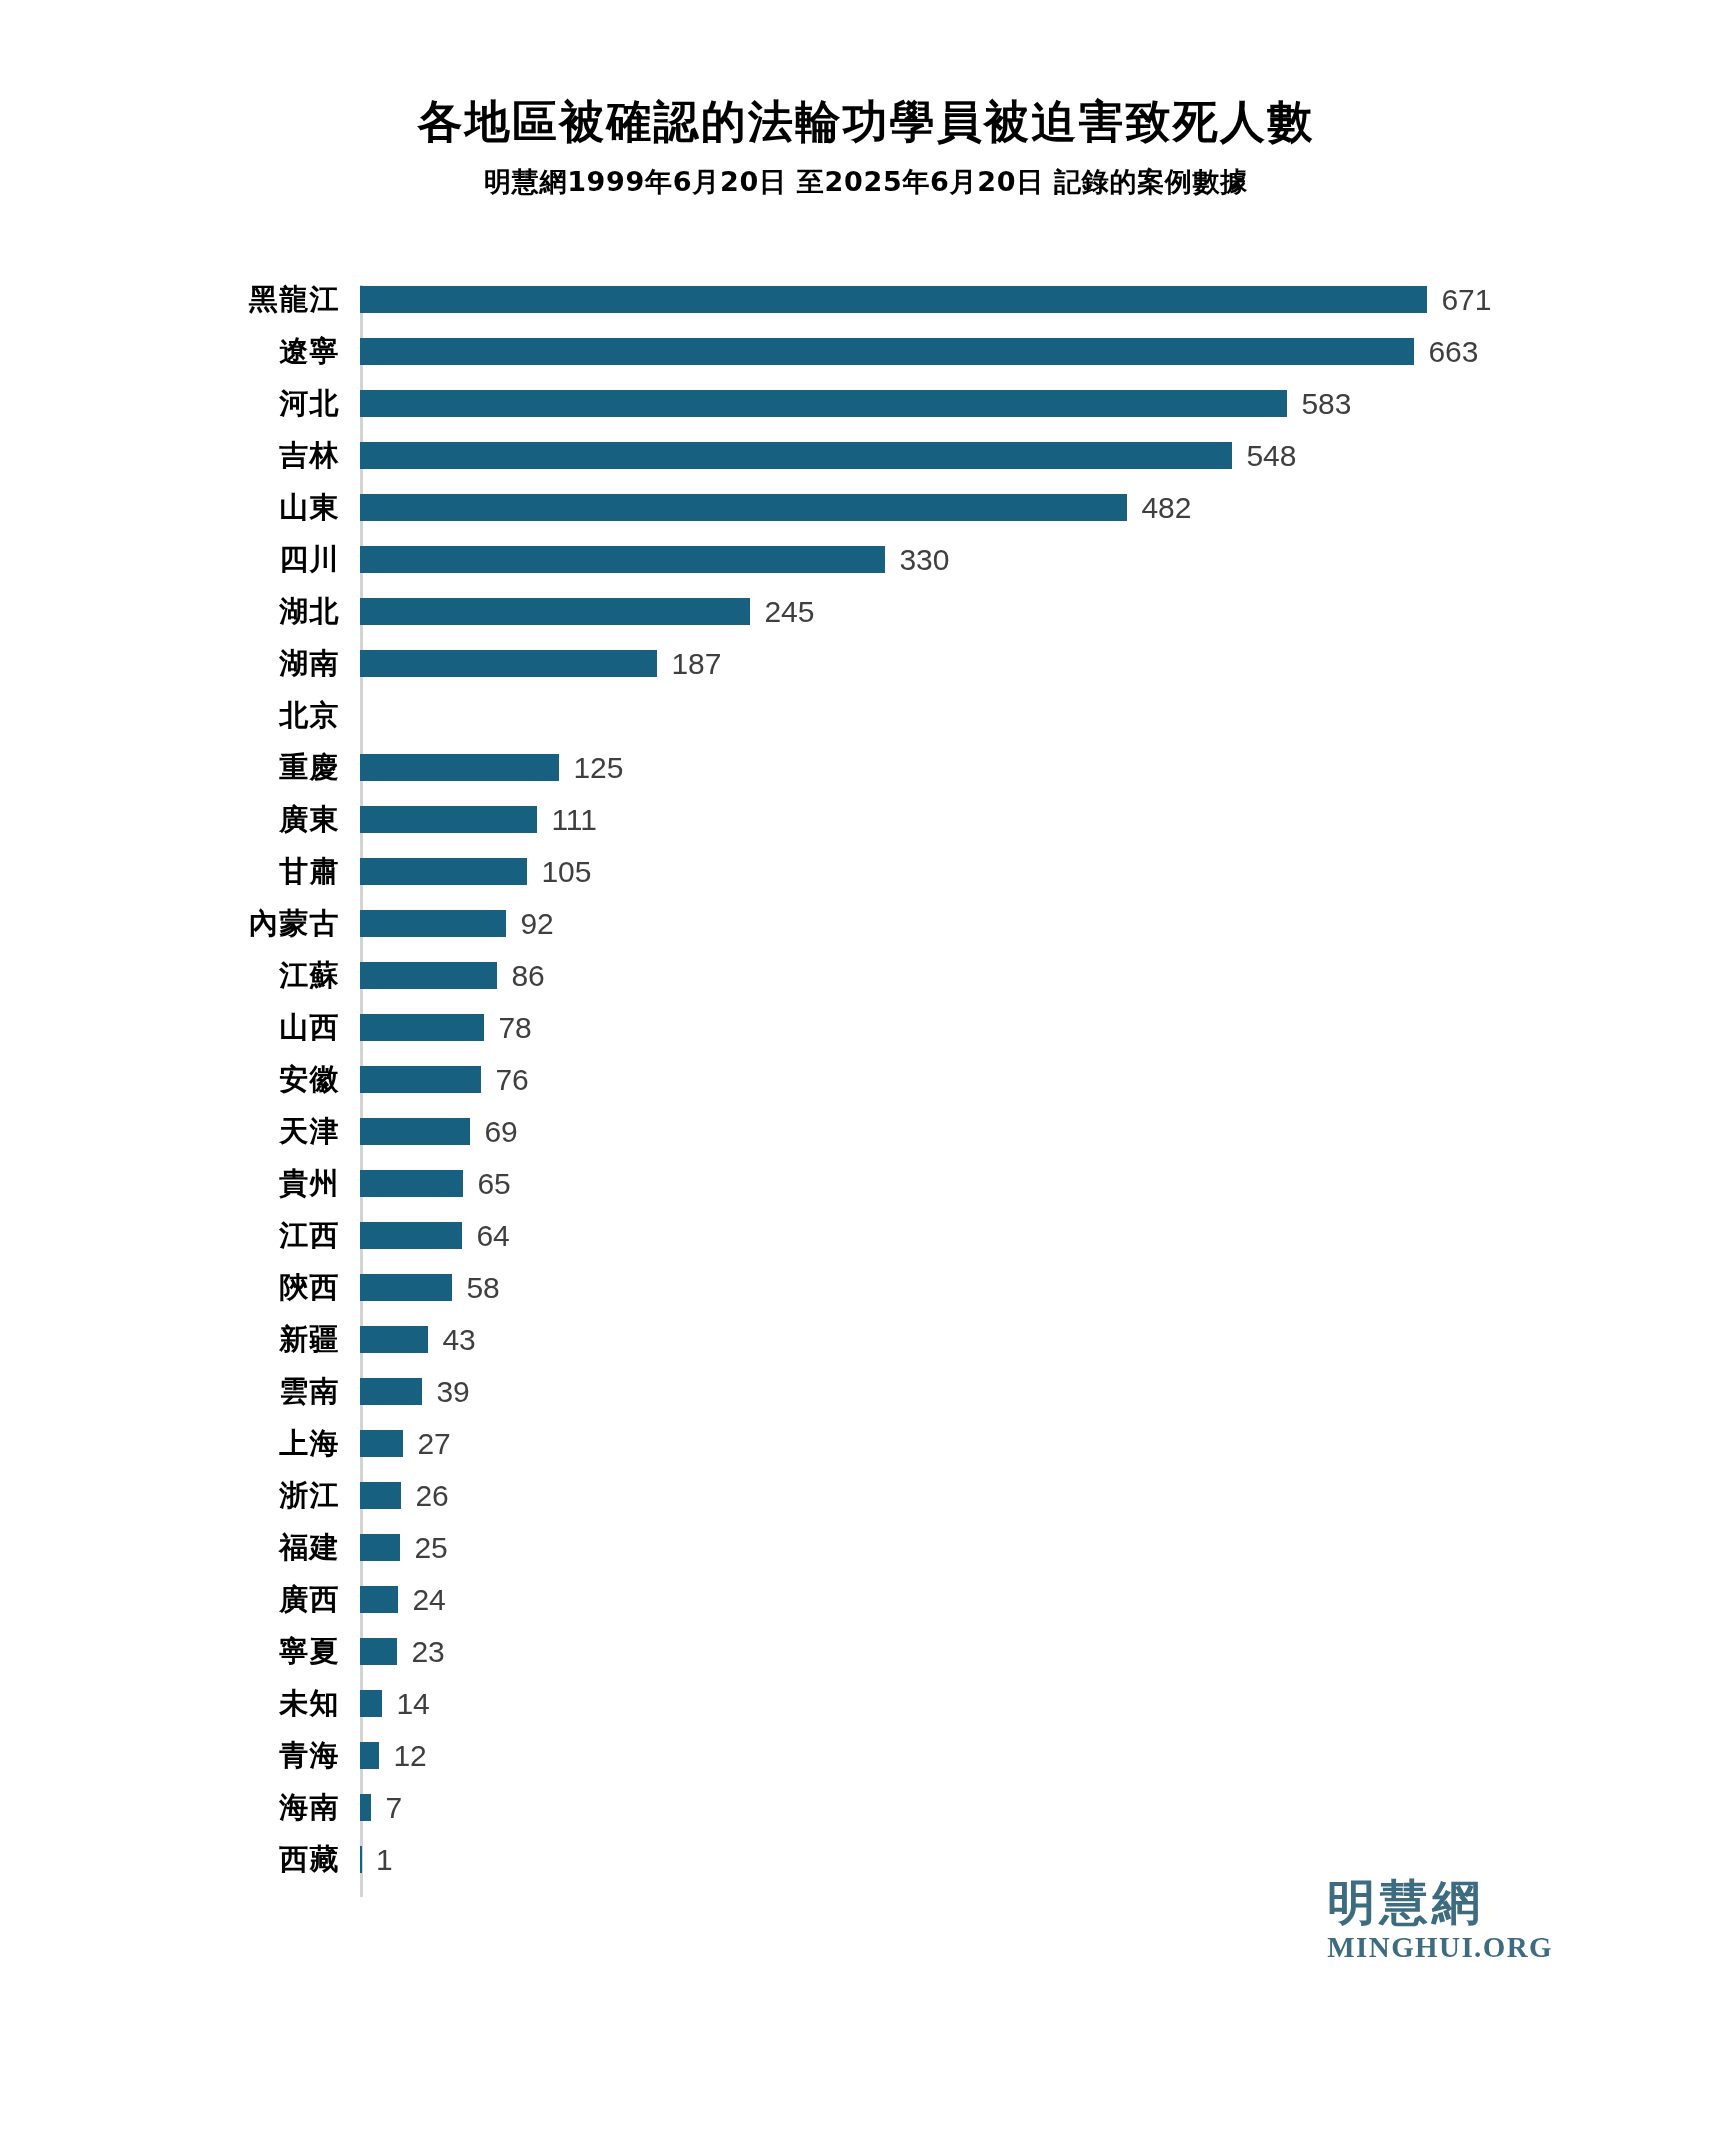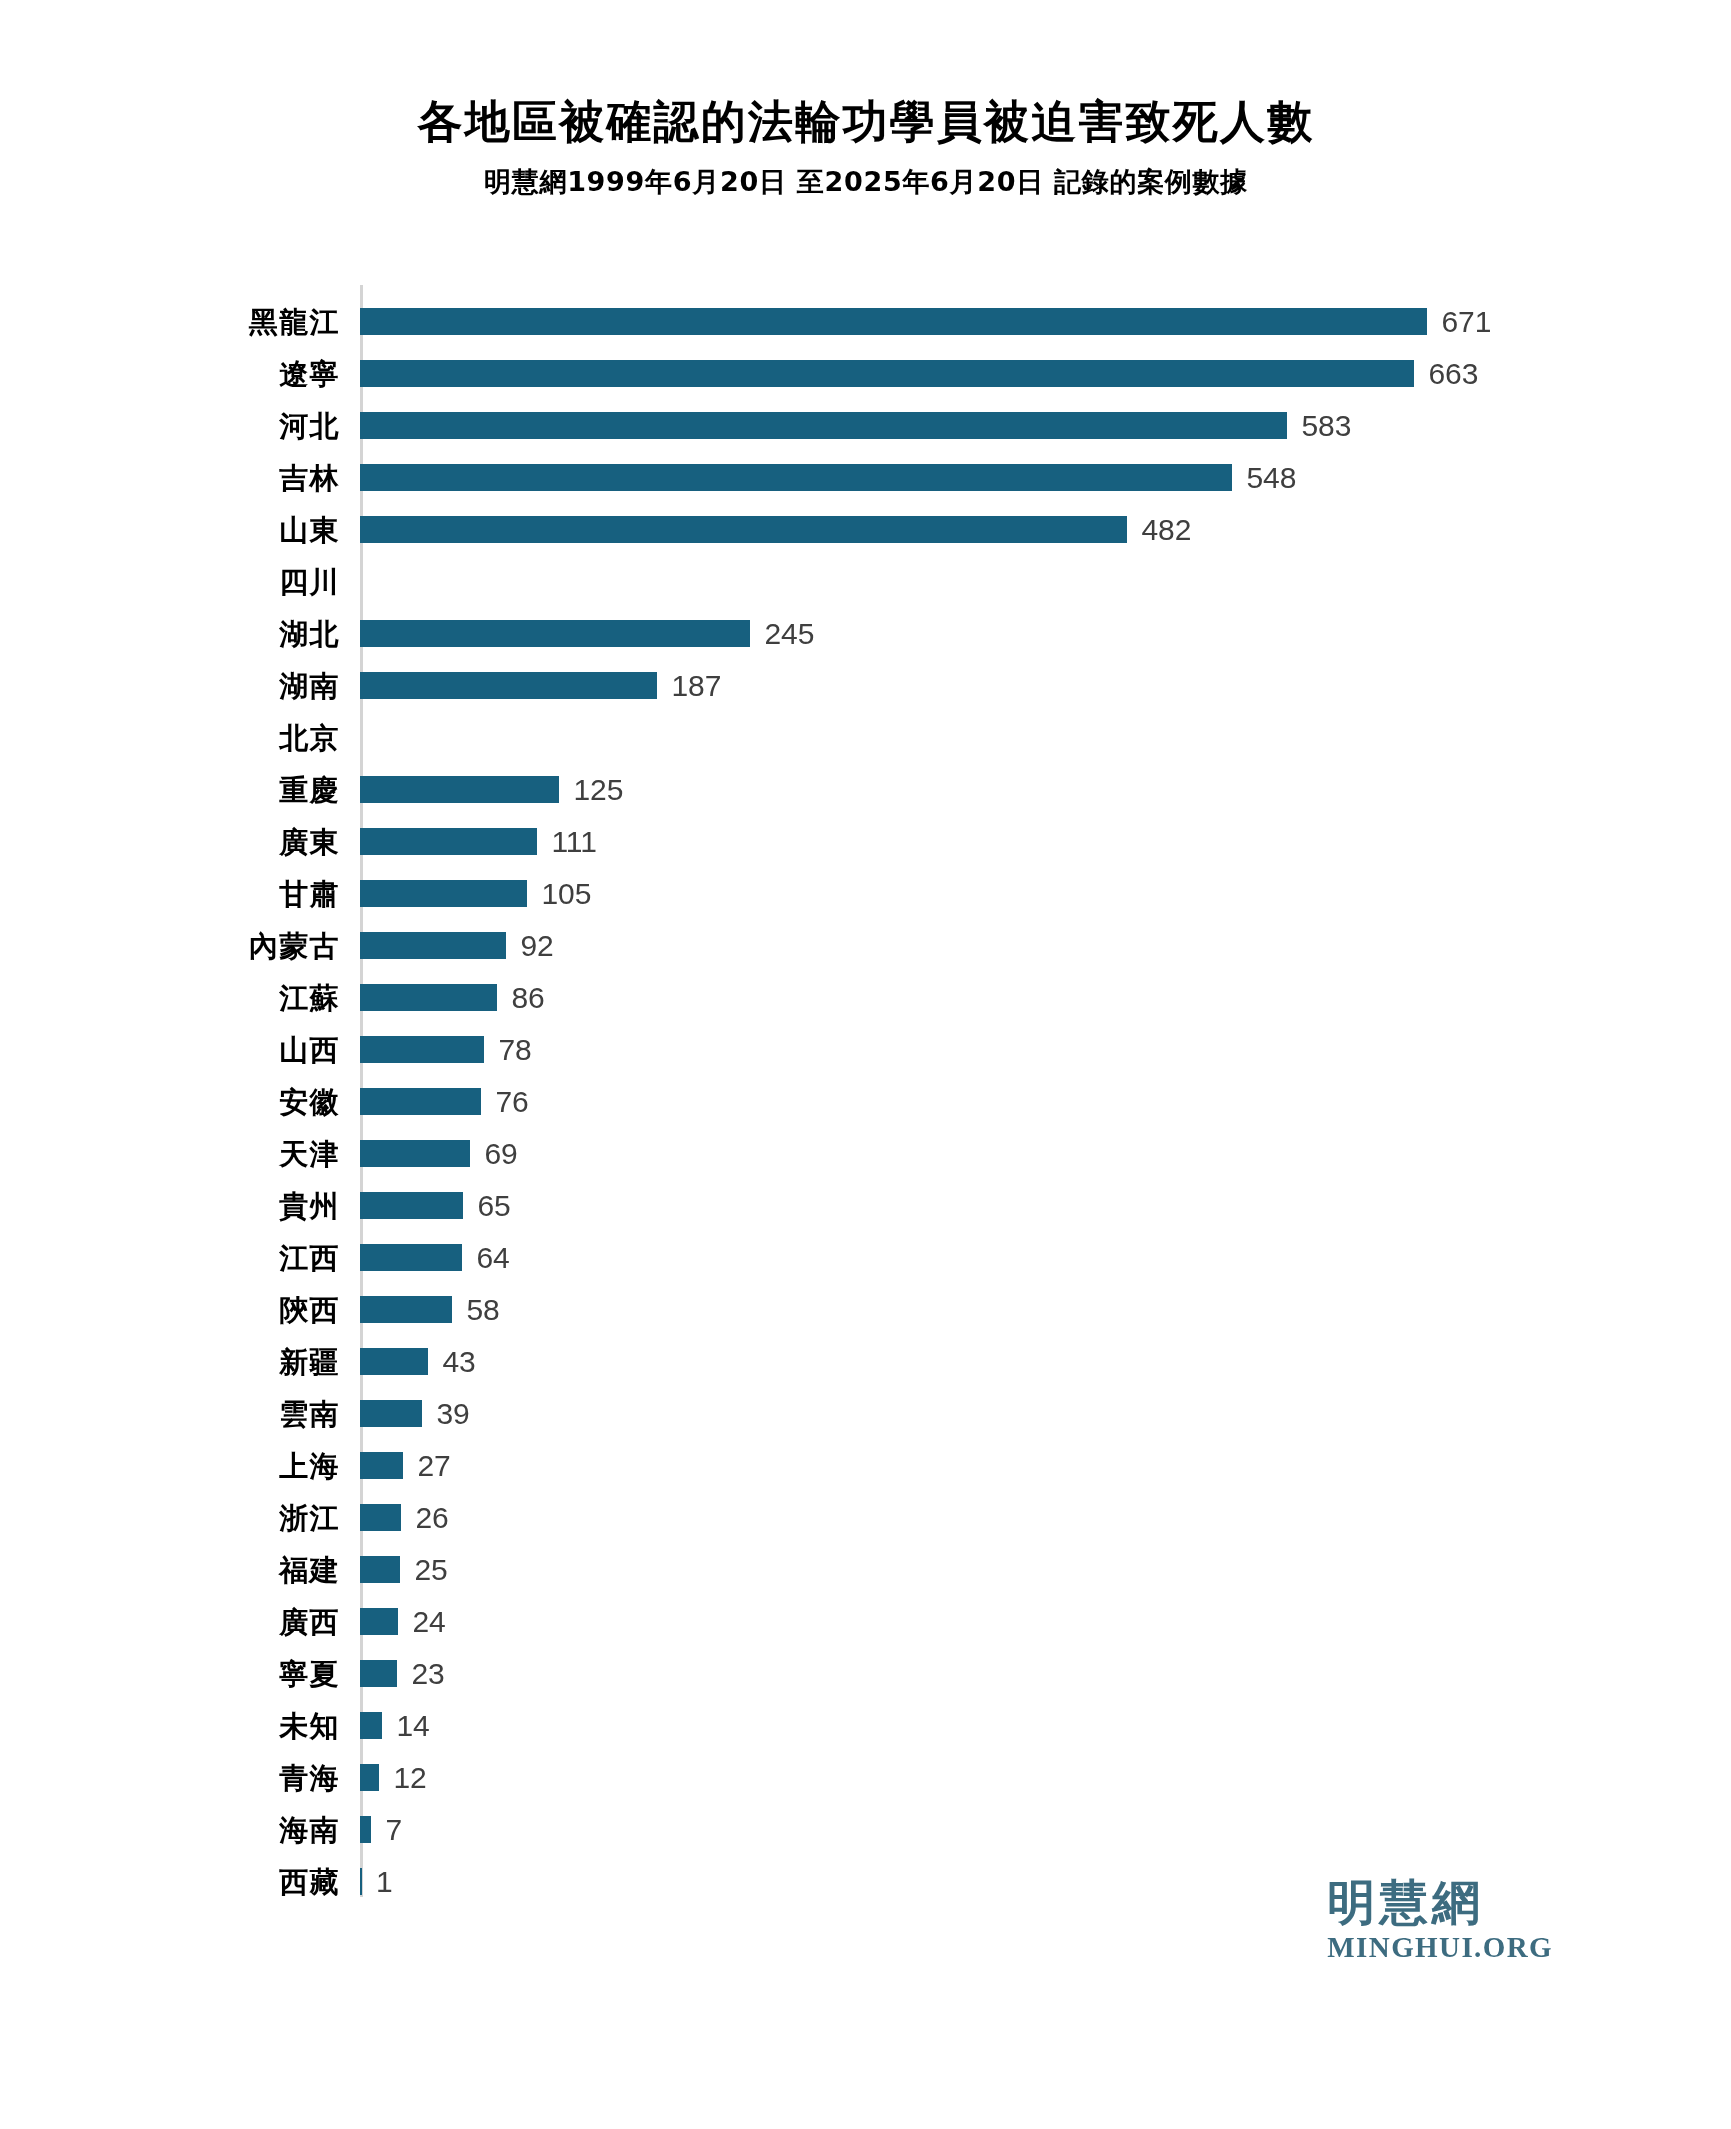--- a/index.html
+++ b/index.html
@@ -59,21 +59,21 @@
     width: 2.9px;
     background: #d4d4d4;
   }
 
   #bars-list {
     position: relative;
   }
 
   .bar-row {
     display: flex;
-    align-items: flex-end;
+    align-items: flex-start;
     height: 52px;
   }
 
   .cat-label {
     width: 144px;
     flex: 0 0 144px;
     text-align: right;
     padding-right: 20px;
     font-family: "DejaVu Sans", sans-serif;
     font-size: 29px;
@@ -177,20 +177,24 @@
         </div>
         <div class="bar-row">
           <div class="cat-label">山東</div>
           <div class="bar-wrap">
             <div class="bar" style="background: rgb(23, 96, 127); width: 767px;"></div>
             <div class="bar-value">482</div>
           </div>
         </div>
         <div class="bar-row">
           <div class="cat-label">四川</div>
+          <div class="bar-wrap">
+            <div class="bar" style="background: rgb(23, 96, 127); width: 525px;"></div>
+            <div class="bar-value">330</div>
+          </div>
         </div>
         <div class="bar-row">
           <div class="cat-label">湖北</div>
           <div class="bar-wrap">
             <div class="bar" style="background: rgb(23, 96, 127); width: 390px;"></div>
             <div class="bar-value">245</div>
           </div>
         </div>
         <div class="bar-row">
           <div class="cat-label">湖南</div>

